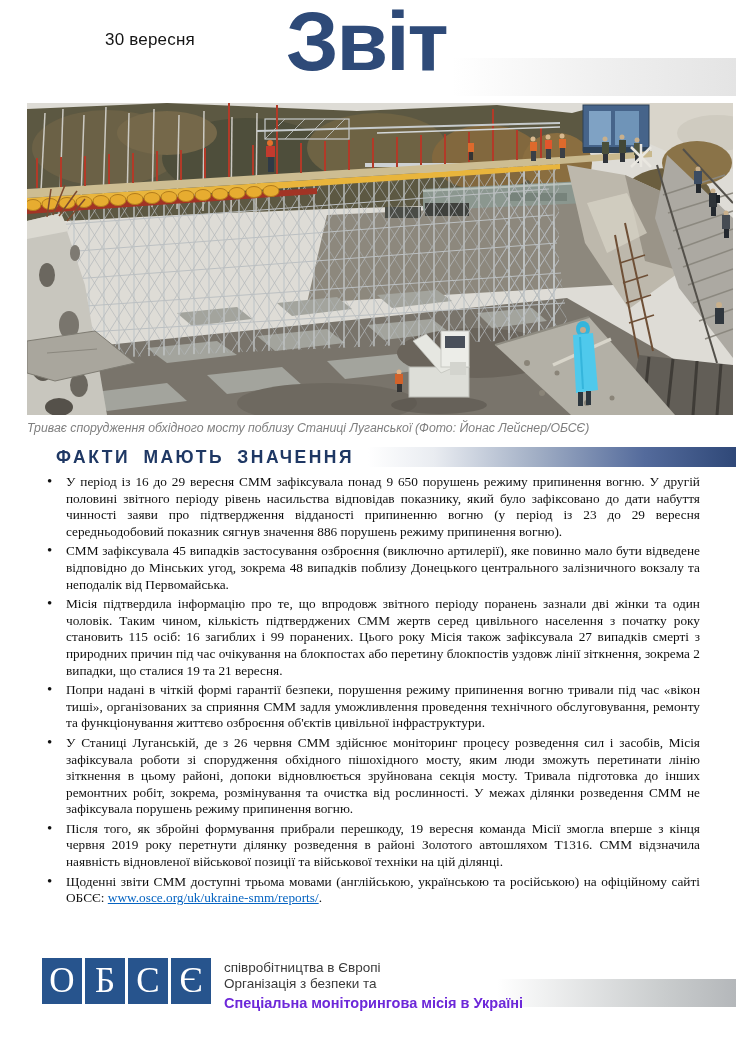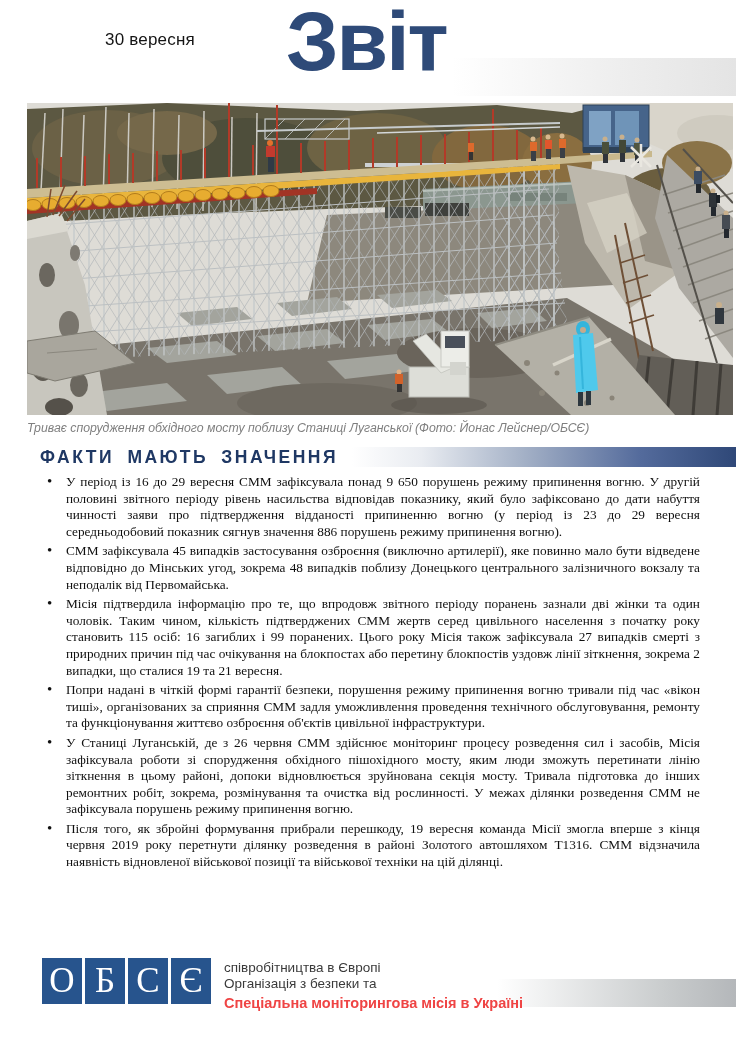--- a/index.html
+++ b/index.html
@@ -17,41 +17,41 @@
     color:#2E4A78; letter-spacing:-2px; line-height:98px; }
   
   .photo { position:absolute; top:103px; left:27px; width:706px; height:312px;
     overflow:hidden; background:#DEDCD6; }
   .caption { position:absolute; top:421px; left:27px; width:706px; text-align:left;
     font-size:12.3px; color:#7F7F7F;font-style:italic; }
   
   .section-head { position:absolute; top:445px; left:40px; right:0; height:24px;
     display:flex; align-items:center; }
   .section-head .hd { font-size:17.5px; font-weight:bold; color:#1F3864;
-    letter-spacing:2.5px; word-spacing:6px; white-space:nowrap; }
+    letter-spacing:2.5px; word-spacing:6px; white-space:nowrap;margin-left:16px; }
   .head-bar { flex:1; height:20px; margin-left:14px;
     background:linear-gradient(to right,#ffffff 0%,#e9ecf1 18%,#a3b0c6 45%,#546b9c 75%,#2f4878 100%); }
   
   .facts { position:absolute; top:474px; left:40px; width:660px; }
   .facts ul { margin:0; padding:0; list-style:none;font-family:Liberation Serif, serif; }
   .facts li { position:relative; padding-left:26px; margin-bottom:3px;
     font-size:13.3px; line-height:16.6px; text-align:justify; color:#101010; }
   .facts li::before { content:"•"; position:absolute; left:7px; top:-1px; font-size:15px; color:#101010; }
   .facts a { color:#0563C1; text-decoration:underline; }
   
   .footer-band { position:absolute; top:979px; left:497px; right:0; height:28px;
     background:linear-gradient(to right,#ffffff,#c9cccd 70%,#b4b7ba); }
   .footer { position:absolute; top:958px; left:42px; display:flex; align-items:flex-start; }
   .logo { display:flex; }
   .sq { width:40px; height:46px; background:#27548D; color:#ffffff; margin-right:3px;
     font-family:"Liberation Serif", serif; font-size:35px; display:flex;
     align-items:center; justify-content:center; }
   .footer-text { margin-left:10px; padding-top:2px; }
   .ft-line { font-size:13.5px; color:#3A3A3A; line-height:16px; }
-  .ft-mission { font-size:14.5px; font-weight:bold; color:#ef4444; line-height:18px; margin-top:2px;text-align:right; }
+  .ft-mission { font-size:14.5px; font-weight:bold; color:#6d28d9; line-height:18px; margin-top:2px;text-align:right; }
 </style>
 </head>
 <body>
 
 <div class="top-band"></div>
 
 <div class="date-block">
   <div class="date-day">30 вересня</div>
 </div>
 
@@ -330,20 +330,23 @@
 </div>
 
 <div class="facts">
   <ul>
     <li><span>У період із 16 до 29 вересня СММ зафіксувала понад 9 650 порушень режиму припинення вогню. У другій половині звітного періоду рівень насильства відповідав показнику, який було зафіксовано до дати набуття чинності заяви про підтвердження відданості припиненню вогню (у період із 23 до 29 вересня середньодобовий показник сягнув значення 886 порушень режиму припинення вогню).</span></li>
     <li><span>СММ зафіксувала 45 випадків застосування озброєння (виключно артилерії), яке повинно мало бути відведене відповідно до Мінських угод, зокрема 48 випадків поблизу Донецького центрального залізничного вокзалу та неподалік від Первомайська.</span></li>
     <li><span>Місія підтвердила інформацію про те, що впродовж звітного періоду поранень зазнали дві жінки та один чоловік. Таким чином, кількість підтверджених СММ жертв серед цивільного населення з початку року становить 115 осіб: 16 загиблих і 99 поранених. Цього року Місія також зафіксувала 27 випадків смерті з природних причин під час очікування на блокпостах або перетину блокпостів уздовж лінії зіткнення, зокрема 2 випадки, що сталися 19 та 21 вересня.</span></li>
     <li><span>Попри надані в чіткій формі гарантії безпеки, порушення режиму припинення вогню тривали під час «вікон тиші», організованих за сприяння СММ задля уможливлення проведення технічного обслуговування, ремонту та функціонування життєво озброєння об'єктів цивільної інфраструктури.</span></li>
     <li><span>У Станиці Луганській, де з 26 червня СММ здійснює моніторинг процесу розведення сил і засобів, Місія зафіксувала роботи зі спорудження обхідного пішохідного мосту, яким люди зможуть перетинати лінію зіткнення в цьому районі, допоки відновлюється зруйнована секція мосту. Тривала підготовка до інших ремонтних робіт, зокрема, розмінування та очистка від рослинності. У межах ділянки розведення СММ не зафіксувала порушень режиму припинення вогню.</span></li>
     <li><span>Після того, як збройні формування прибрали перешкоду, 19 вересня команда Місії змогла вперше з кінця червня 2019 року перетнути ділянку розведення в районі Золотого автошляхом Т1316. СММ відзначила наявність відновленої військової позиції та військової техніки на цій ділянці.</span></li>
+    <li>
+      <span>Щоденні звіти СММ доступні трьома мовами (англійською, українською та російською) на офіційному сайті ОБСЄ: </span><a href="#">www.osce.org/uk/ukraine-smm/reports/</a><span>.</span>
+    </li>
   </ul>
 </div>
 
 <div class="footer-band"></div>
 
 <div class="footer">
   <div class="logo">
     <div class="sq">О</div>
     <div class="sq">Б</div>
     <div class="sq">С</div>

